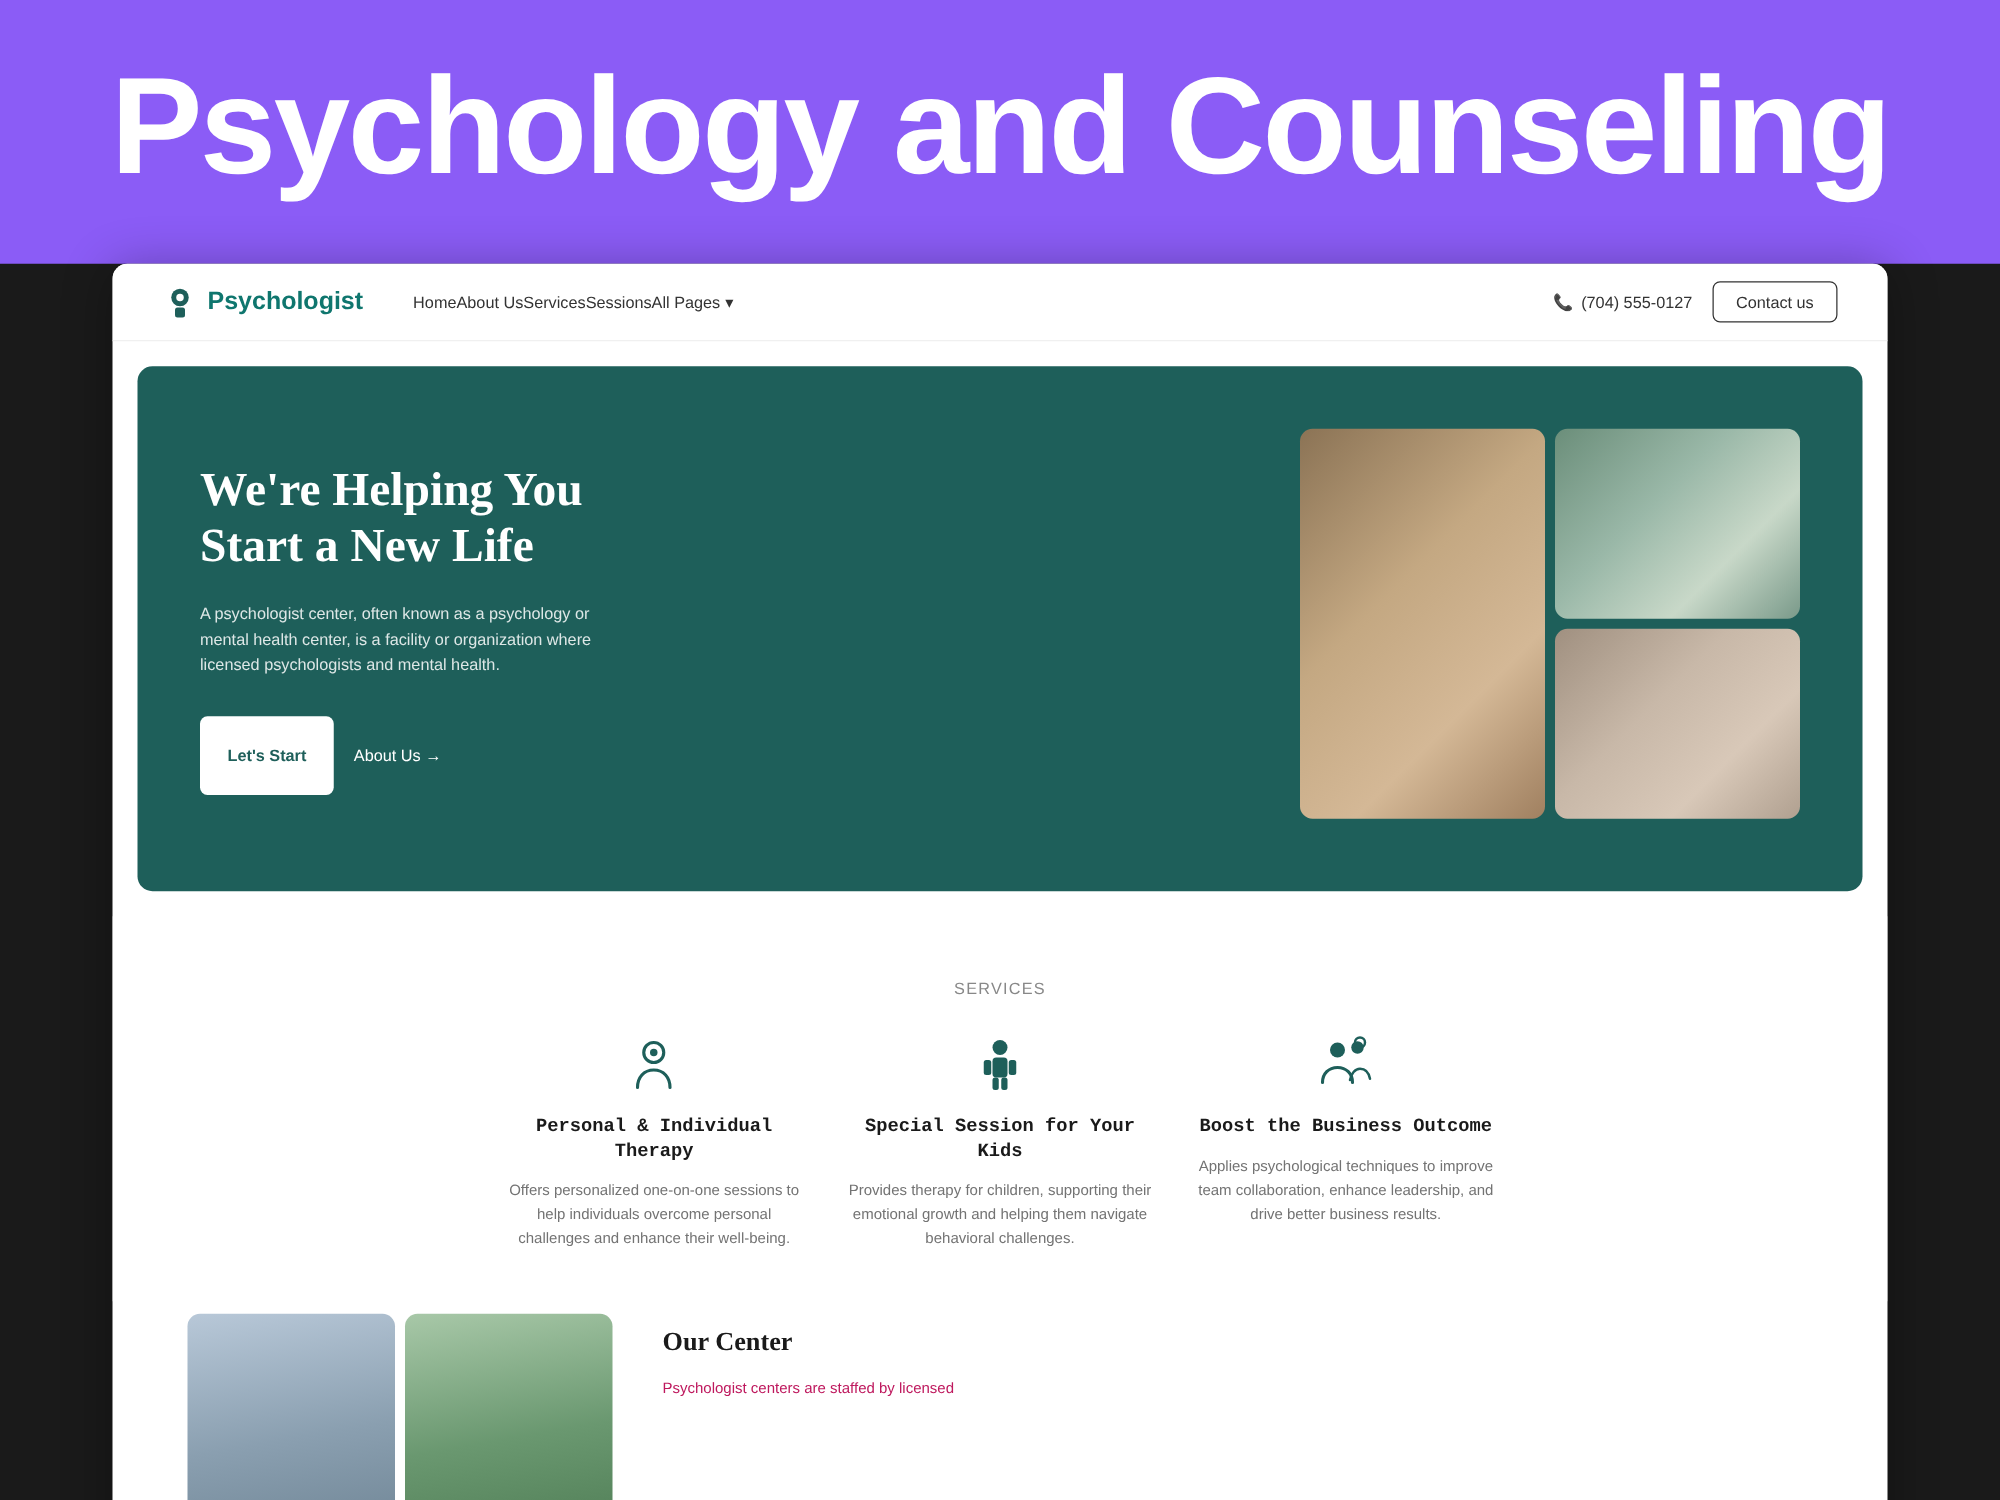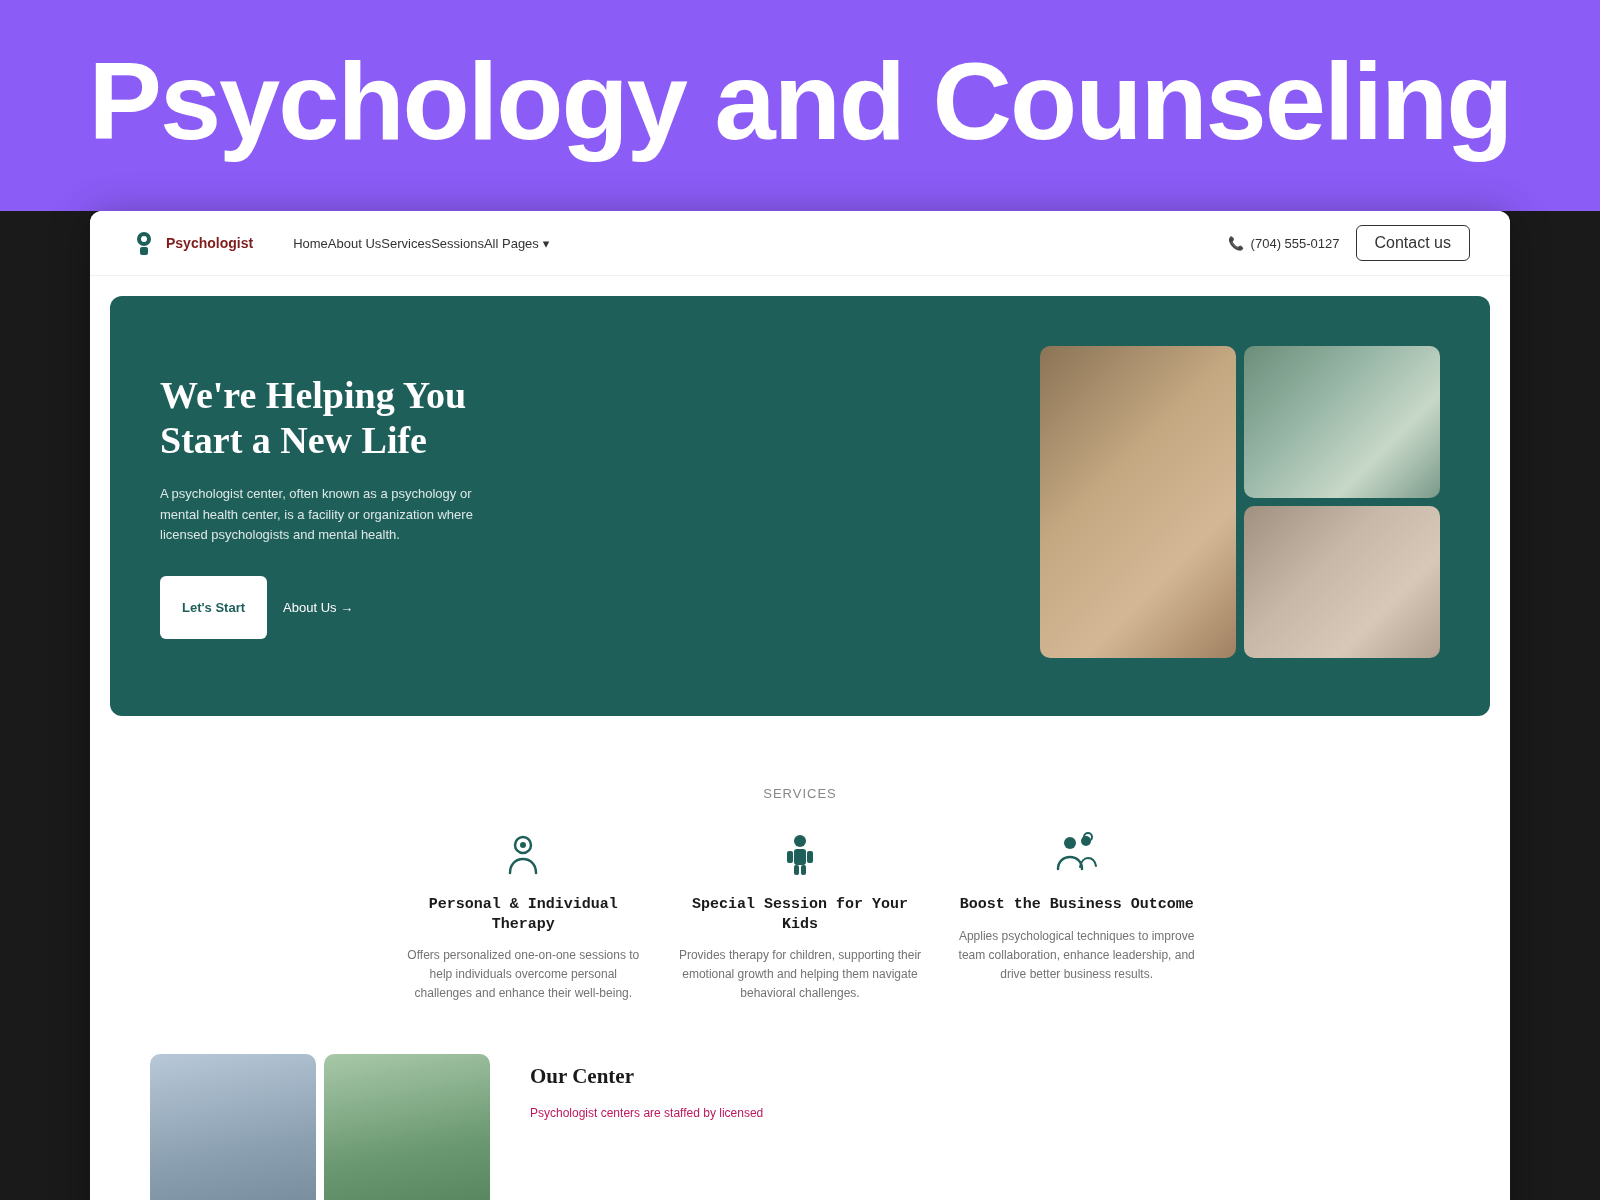--- a/index.html
+++ b/index.html
@@ -46,23 +46,23 @@
       display: flex;
       align-items: center;
       gap: 8px;
       margin-right: 40px;
     }
     .nav-logo-icon {
       width: 28px;
       height: 28px;
     }
     .nav-logo-text {
-      font-size: 14px;
+      font-size: 20px;
       font-weight: 600;
-      color: #7f1d1d;
+      color: #0f766e;
       font-family: Arial, sans-serif;
     }
     .nav-links {
       display: flex;
       align-items: center;
       flex: 1;
     }
     .nav-link {
       font-size: 13px;
       color: #333;
@@ -86,21 +86,21 @@
       font-family: Arial, sans-serif;
       display: flex;
       align-items: center;
       gap: 6px;
     }
     .nav-contact-btn {
       border: 1.5px solid #333;
       background: transparent;
       padding: 8px 18px;
       border-radius: 6px;
-      font-size: 16px;
+      font-size: 13px;
       cursor: pointer;
       font-family: Arial, sans-serif;
       color: #333;
     }
 
     
     .hero {
       background: #1e5f5a;
       margin: 20px;
       border-radius: 12px;

